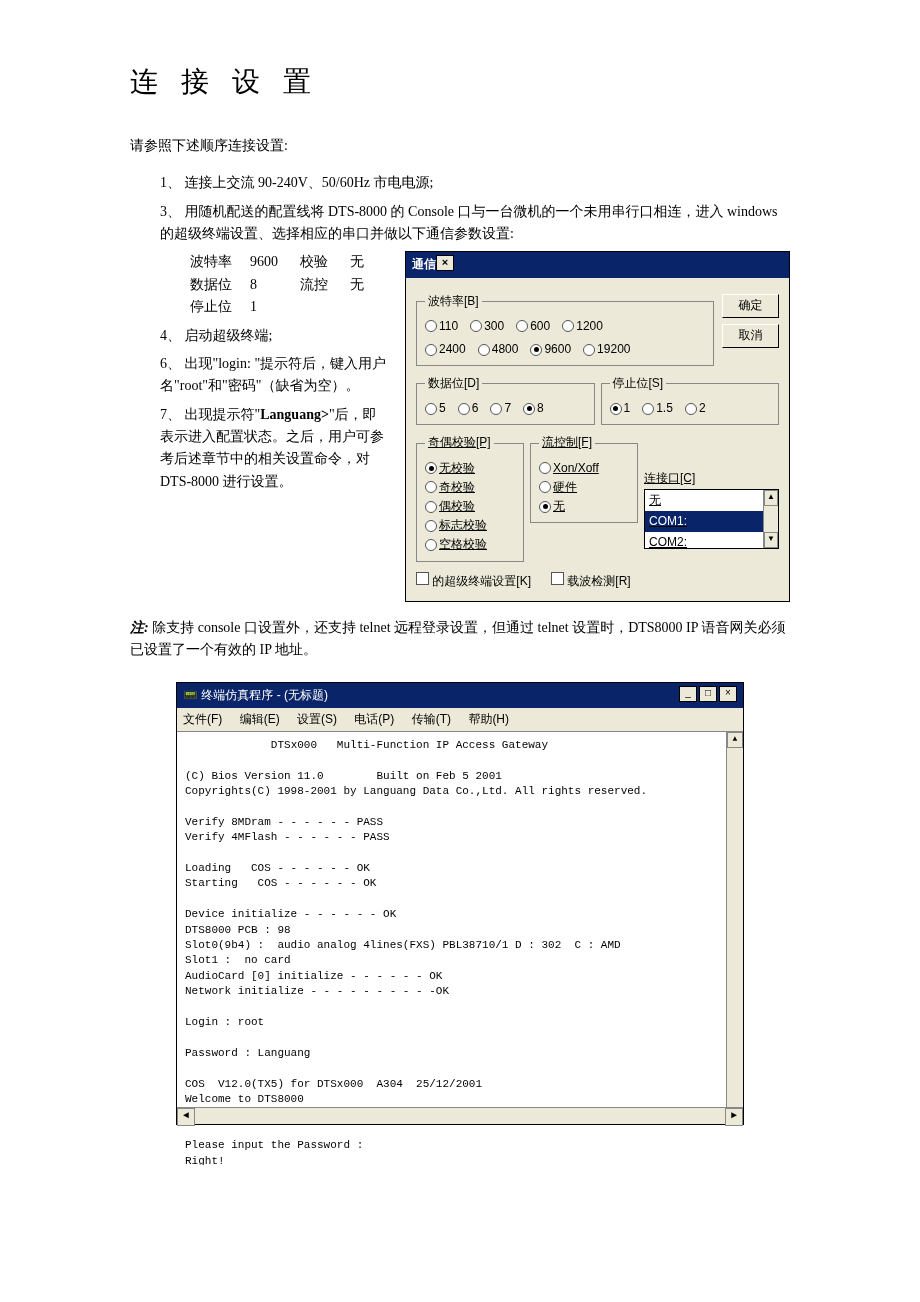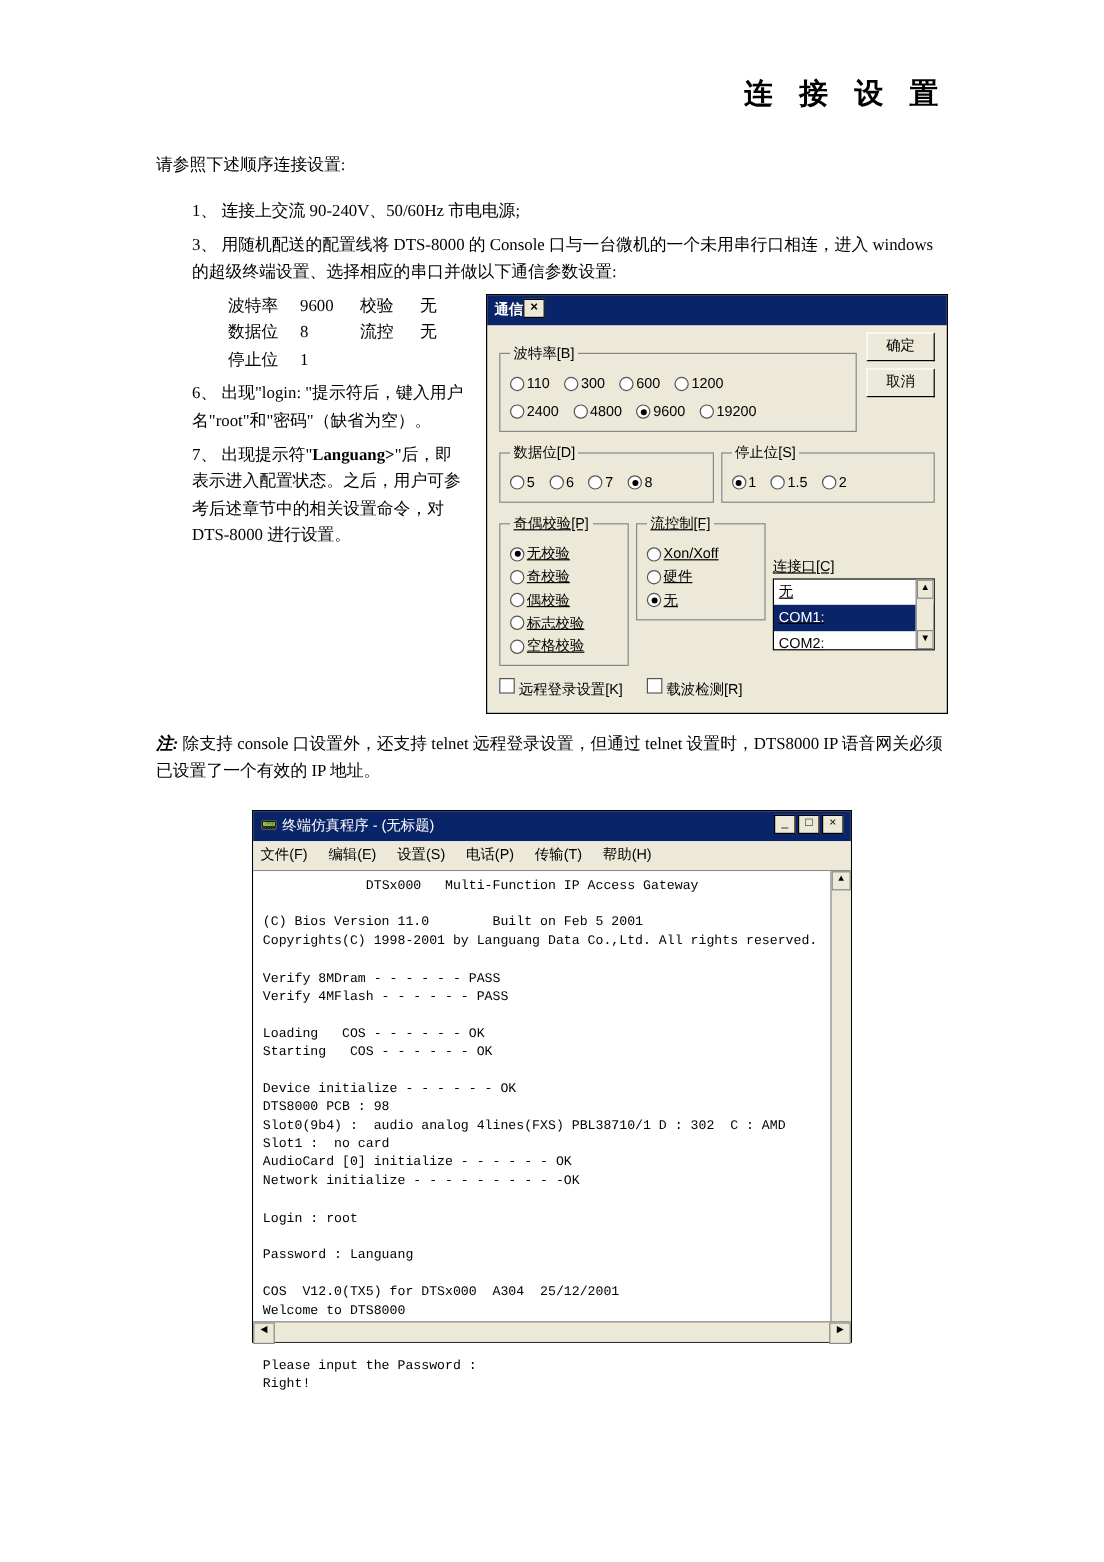--- a/index.html
+++ b/index.html
@@ -6,23 +6,23 @@
       font-family: SimSun, "宋体", serif;
       font-size: 14px;
       line-height: 1.6;
       margin: 0;
       padding: 40px 130px;
       background: white;
       color: black;
       width: 660px;
     }
     h1 {
-      text-align: right;
-      font-size: 24px;
-      font-weight: bold;
+      text-align: left;
+      font-size: 28px;
+      font-weight: normal;
       letter-spacing: 8px;
       margin: 20px 0 30px;
     }
     .intro {
       margin-bottom: 15px;
     }
     .steps {
       padding-left: 30px;
     }
     .step-item {
@@ -130,21 +130,21 @@
     .radio-circle.selected::after {
       content: '';
       width: 5px;
       height: 5px;
       background: #000;
       border-radius: 50%;
     }
     .btn-col {
       position: absolute;
       right: 10px;
-      top: 6px;
+      top: 16px;
       display: flex;
       flex-direction: column;
       gap: 6px;
     }
     .win-btn {
       width: 55px;
       height: 22px;
       background: #ece9d8;
       border: 1px solid #000;
       border-top-color: #fff;
@@ -217,21 +217,21 @@
     .checkbox {
       width: 11px;
       height: 11px;
       border: 1px solid #555;
       background: white;
       display: inline-block;
     }
     
     .terminal-wrap {
       margin: 20px auto 0;
-      width: 500px;
+      width: 568px;
     }
     .term-window {
       border: 1px solid #000;
       font-family: "Microsoft Sans Serif", Arial, sans-serif;
       font-size: 12px;
       background: #ece9d8;
     }
     .term-title {
       background: #0a246a;
       color: white;
@@ -332,20 +332,21 @@
         <span class="param-val">8</span>
         <span class="param-label2">流控</span>
         <span class="param-val2">无</span>
       </div>
       <div class="param-row">
         <span class="param-label">停止位</span>
         <span class="param-val">1</span>
       </div>
     </div>
     <div class="sub-steps">
+      <div class="sub-step">4、 启动超级终端;</div>
       <div class="sub-step">6、 出现"login: "提示符后，键入用户名"root"和"密码"（缺省为空）。</div>
       <div class="sub-step">
         <span>7、 出现提示符"</span><span class="bold">Languang&gt;</span><span>"后，即表示进入配置状态。之后，用户可参考后述章节中的相关设置命令，对 DTS-8000 进行设置。</span>
       </div>
     </div>
   </div>
 
   <div class="dialog">
     <div class="dialog-title">
       <span>通信</span>
@@ -486,21 +487,21 @@
 
             <div class="scrollbar">
               <div class="scroll-btn">▲</div>
               <div class="scroll-btn">▼</div>
             </div>
           </div>
         </div>
       </div>
 
       <div class="checkbox-row">
-        <span><span class="checkbox"></span> <span>远程登录设置[K]</span></span>
+        <span><span class="checkbox"></span> <span>的超级终端设置[K]</span></span>
         <span><span class="checkbox"></span> <span>载波检测[R]</span></span>
       </div>
     </div>
   </div>
 </div>
 
 <p class="note">
   <span class="note-label">注:</span><span> 除支持 console 口设置外，还支持 telnet 远程登录设置，但通过 telnet 设置时，DTS8000 IP 语音网关必须已设置了一个有效的 IP 地址。</span>
 </p>
 

